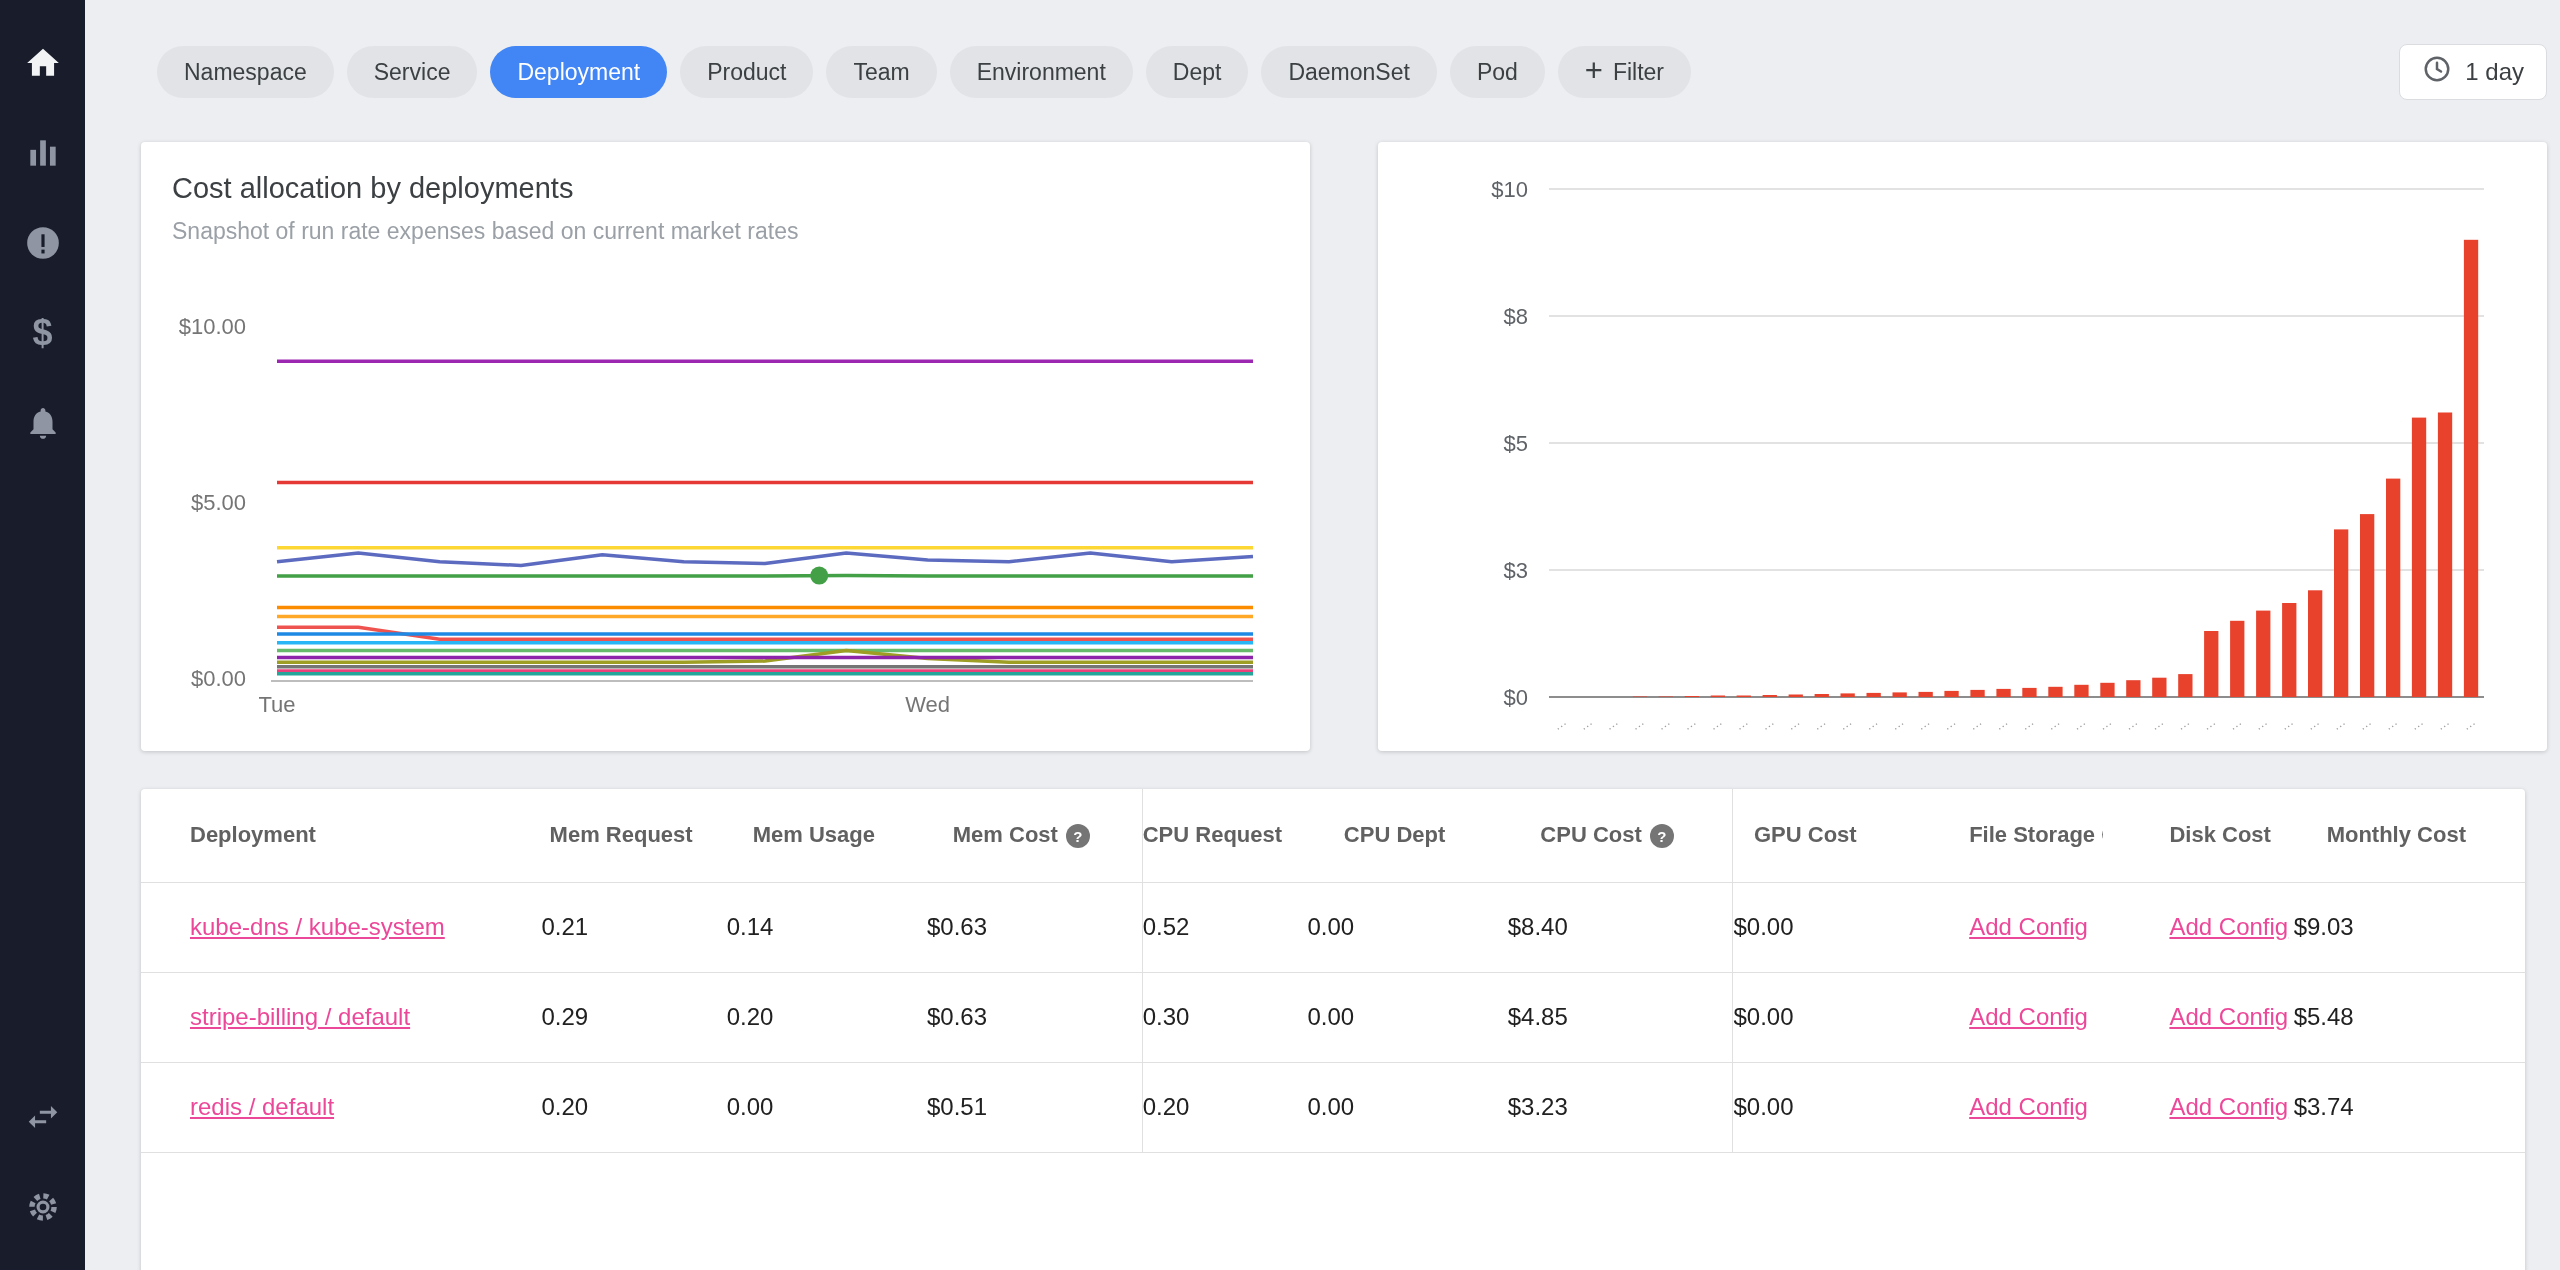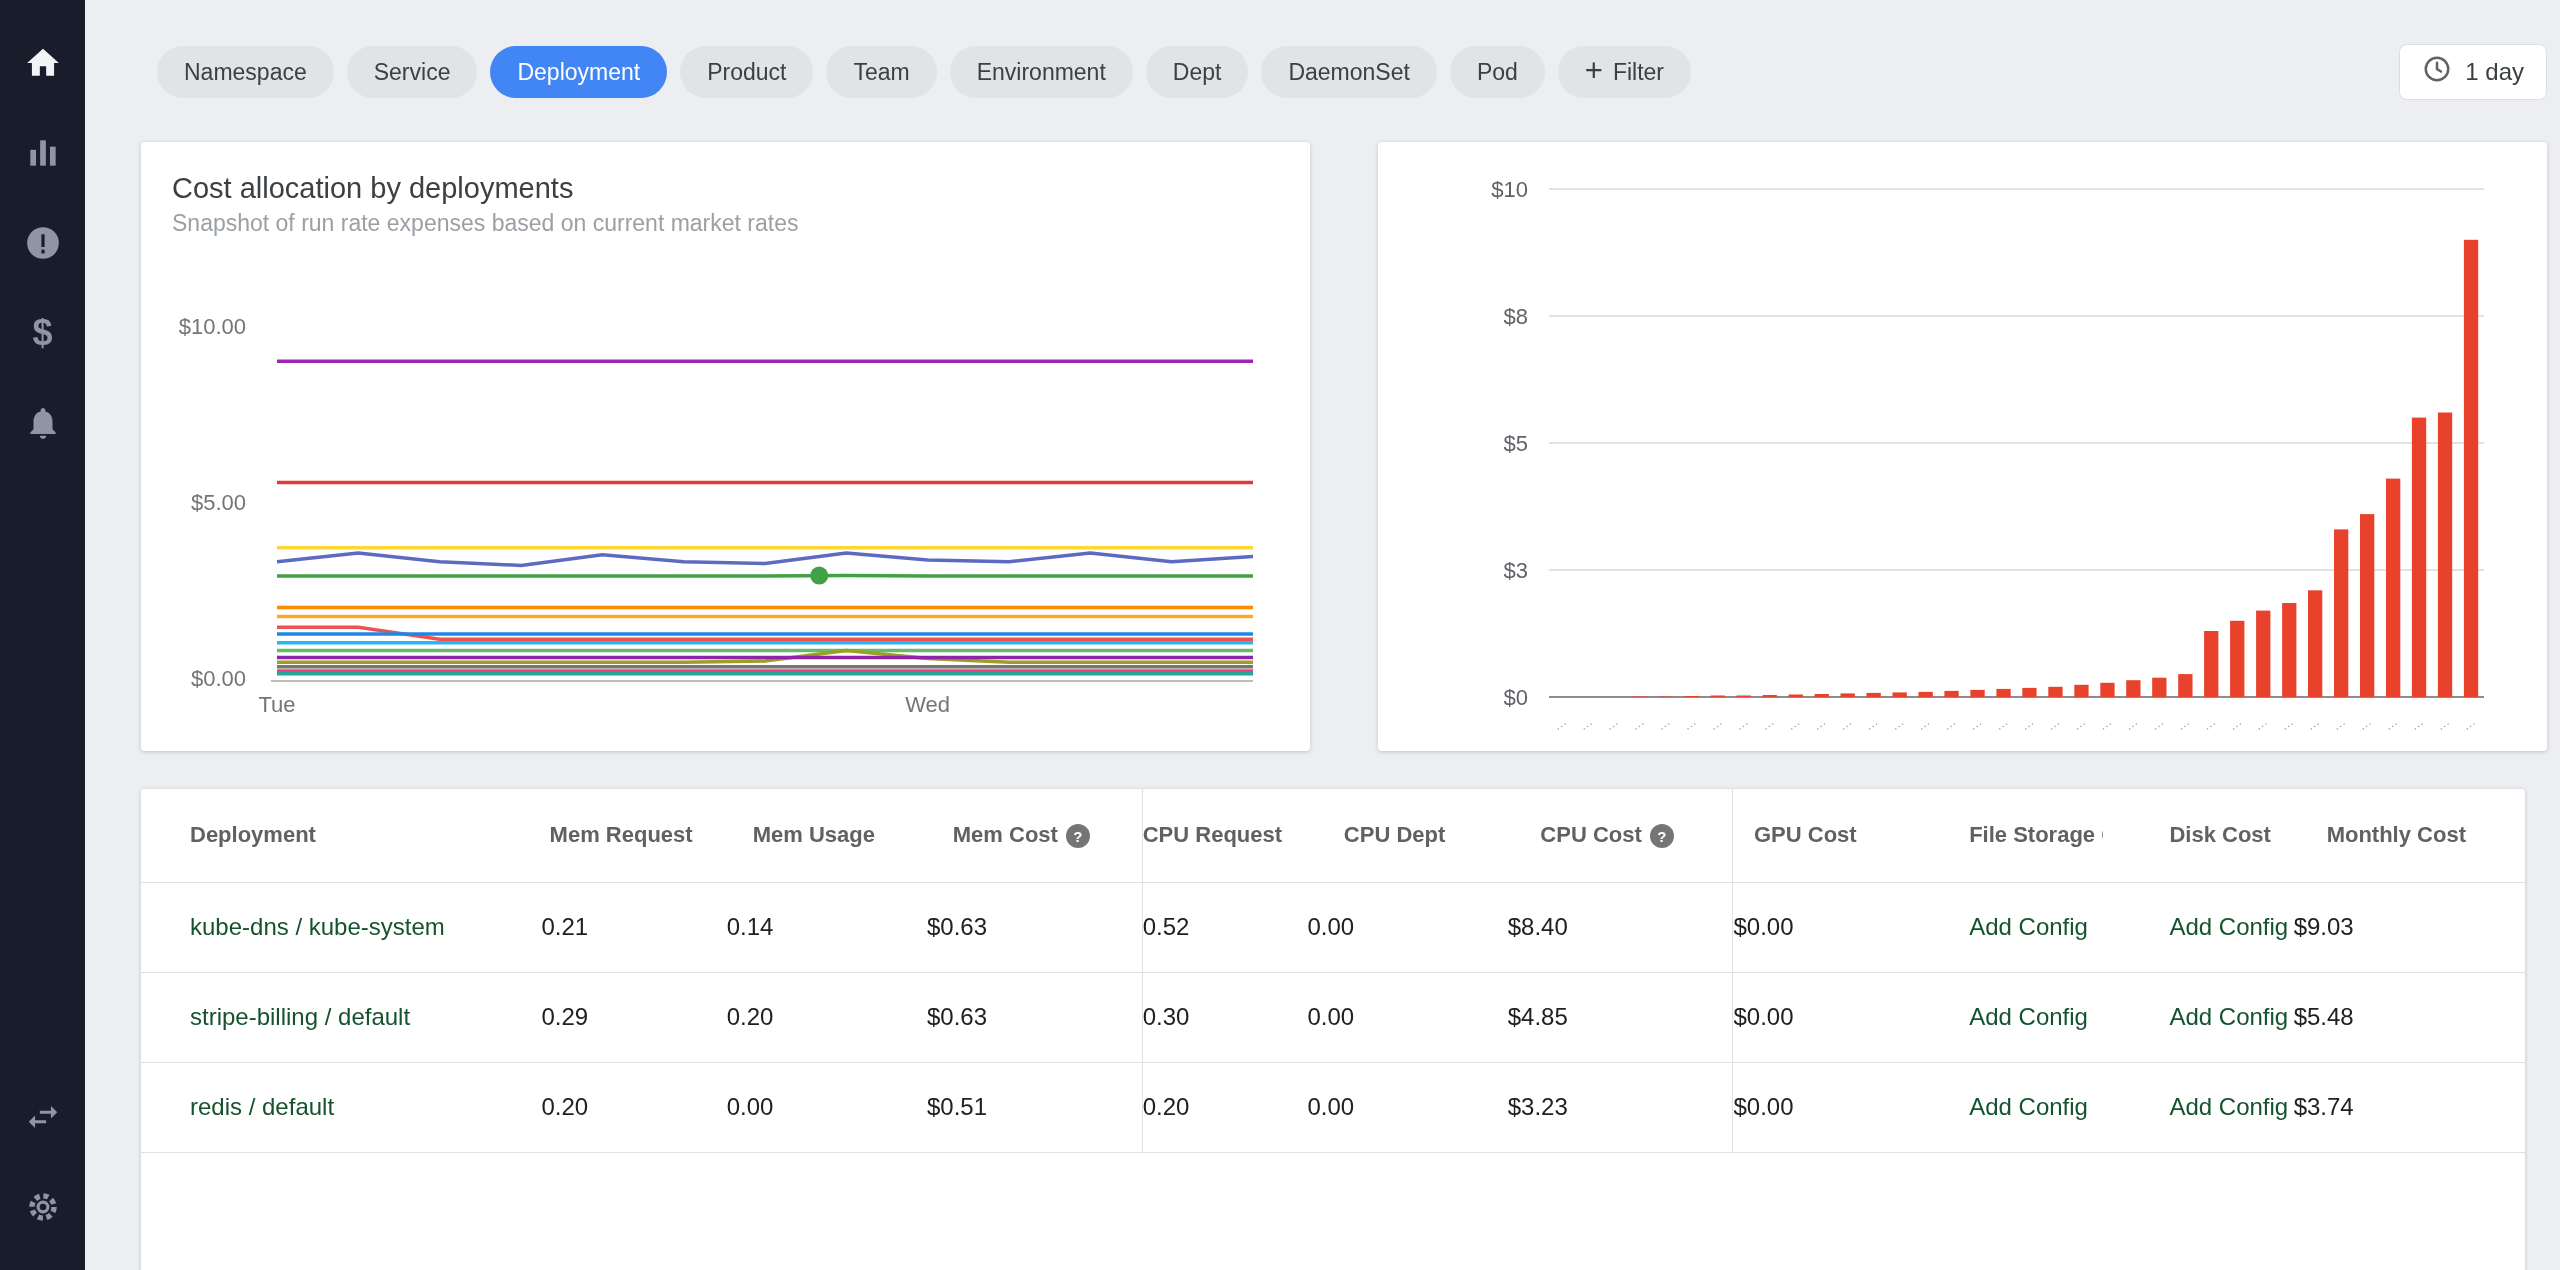--- a/index.html
+++ b/index.html
@@ -32,21 +32,21 @@
   .pill .plus { font-size:31px; font-weight:500; margin-right:10px; margin-top:-3px; }
   .time-btn { display:flex; align-items:center; gap:13px; height:56px; padding:0 22px; background:#ffffff;
               border:1px solid #dadce0; border-radius:8px; font-size:24px; color:#3c4043; font-family:inherit; cursor:pointer; }
   .time-btn svg { width:30px; height:30px; }
 
   
   .cards { display:flex; gap:68px; margin-top:42px; }
   .card { background:#ffffff; border-radius:4px; box-shadow:0 1px 4px rgba(0,0,0,0.18); }
   .chart-card { width:1169px; height:609px; position:relative; overflow:hidden; }
   .line-card h2 { position:absolute; left:31px; top:30px; margin:0; font-size:29px; font-weight:400; color:#3c4043; z-index:1; }
-  .line-card .subtitle { position:absolute; left:31px; top:68px; margin:0; font-size:23px; color:#9aa0a6; z-index:1; }
+  .line-card .subtitle { position:absolute; left:31px; top:76px; margin:0; font-size:23px; color:#9aa0a6; z-index:1; }
   svg.chart-svg { position:absolute; left:0; top:0; width:100%; height:100%; }
   .axis-label { font-size:22px; fill:#757575; }
   .axis-label.dark { fill:#5f6368; }
   .tick-tiny { font-size:13px; fill:#9e9e9e; }
 
   .tooltip { position:absolute; left:706px; top:304px; width:248px; height:237px; background:#ffffff;
              border:1px solid #ececec; border-radius:6px; box-shadow:0 3px 14px rgba(0,0,0,0.20);
              padding:30px 0 0 30px; z-index:2; }
   .tt-date { font-size:24px; font-weight:bold; color:#212121; }
   .tt-name { font-size:23px; color:#757575; margin-top:44px; }
@@ -55,21 +55,21 @@
   
   .table-card { width:2384px; height:560px; margin-top:38px; overflow:hidden; }
   table { width:100%; border-collapse:collapse; table-layout:fixed; }
   th, td { border-bottom:1px solid #e0e0e0; padding:0 26px 0 0; overflow:hidden; white-space:nowrap; }
   thead th { height:93px; font-size:22px; font-weight:bold; color:#616161; }
   tbody td { height:90px; font-size:24px; color:#212121; }
   .align-right { }
   .align-left  { text-align:left; padding-left:66px; padding-right:0; }
   .first-col   { padding-left:49px; }
   .group-start { border-left:1px solid #e0e0e0; }
-  a.link { color:#14532d; cursor:pointer; }
+  a.link { color:#ec4899; text-decoration:underline; cursor:pointer; }
   .help { display:inline-flex; align-items:center; justify-content:center; width:24px; height:24px; margin-left:8px;
           border-radius:50%; background:#757575; color:#ffffff; font-size:15px; font-weight:bold; vertical-align:middle; cursor:pointer; }
 </style>
 </head>
 <body>
 
 <div class="app">
 
   <aside class="sidebar">
     <div class="sidebar-top" id="sidebar-top">

